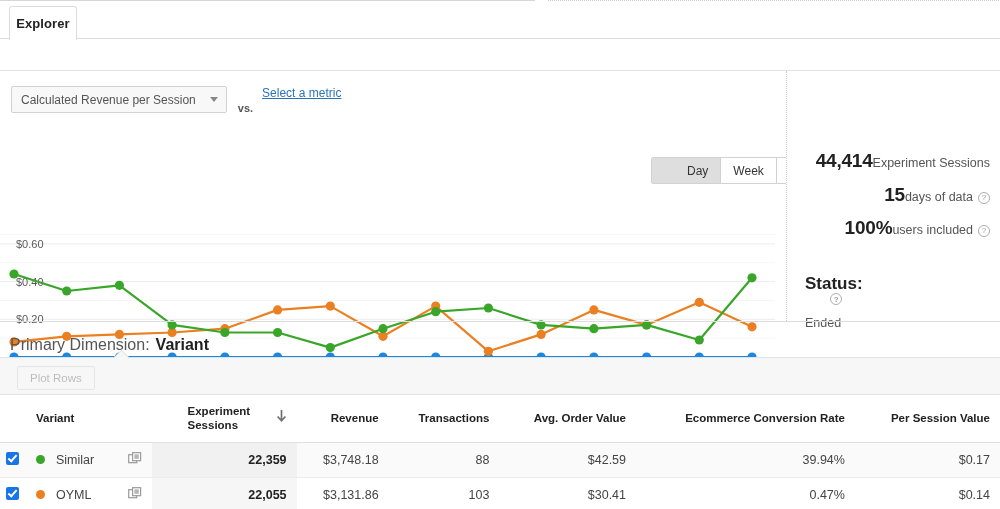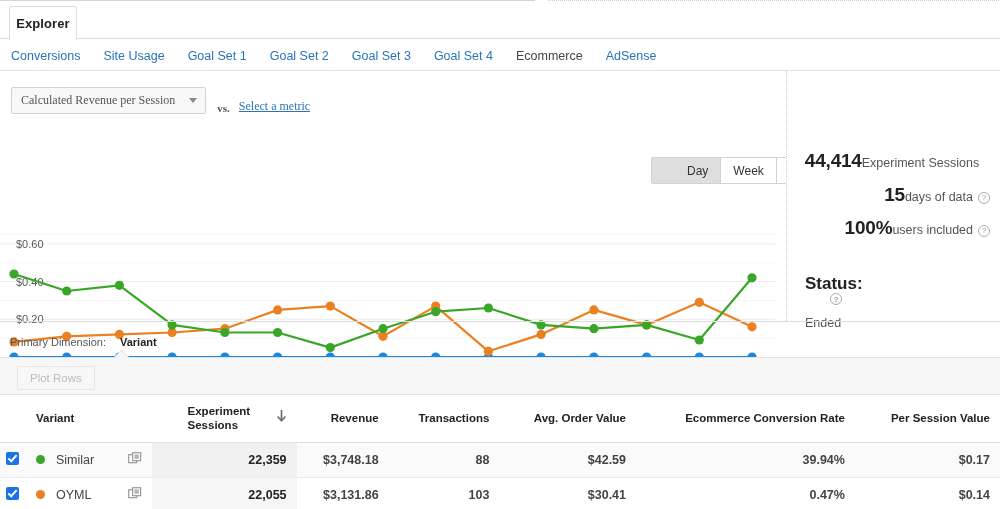--- a/index.html
+++ b/index.html
@@ -31,21 +31,21 @@
   
   .subnav { position:absolute; top:43px; left:0; width:1000px; height:26px;
     display:flex; align-items:center; padding-left:11px; gap:0; }
   .subnav a { font-size:12.5px; color:#2a73bb; text-decoration:none; margin-right:23px; white-space:nowrap; }
   .subnav a.active { color:#444; font-weight:normal; }
   .subnav-rule { position:absolute; top:70px; left:0; width:1000px; height:1px; background:#e2e2e2; }
 
   
   .leftpanel { position:absolute; top:71px; left:0; width:786px; height:250px; background:#fff; }
 
-  .metricbar { position:absolute; top:15px; left:11px; display:flex; align-items:flex-end;font-family:Liberation Serif, serif; }
+  .metricbar { position:absolute; top:15px; left:11px; display:flex; align-items:flex-start; }
   .metric-select {
     height:27px; min-width:183px; background:#f8f8f8;
     border:1px solid #d2d2d2; border-radius:2px;
     display:flex; align-items:center; padding:0 8px 0 9px;
     font-size:12px; color:#555; justify-content:space-between; gap:14px;
   }
   .caret { width:0;height:0;border-left:4px solid transparent;border-right:4px solid transparent;
            border-top:5px solid #888; }
   .vs-label { font-size:11px; font-weight:bold; color:#555; margin:16px 9px 0 11px; }
   .sel-metric { font-size:12px; color:#2a73bb; }
@@ -74,35 +74,35 @@
     border-radius:0 0 3px 3px; display:flex; align-items:center; justify-content:center; }
   .collapse-btn .ch { width:0;height:0;border-left:5px solid transparent;border-right:5px solid transparent;
     border-top:5px solid #9a9a9a; }
 
   
   .rightpanel { position:absolute; top:71px; left:786px; width:214px; height:250px; background:#fff; }
   .rp-divider { position:absolute; top:0; left:0; width:1px; height:250px; border-left:1px dotted #cdcdcd; }
   .stat { display:flex; align-items:baseline; justify-content:flex-end; width:196px; }
   .stat .big { font-size:19px; font-weight:bold; color:#222; letter-spacing:-.2px; }
   .stat .sm { font-size:12.5px; color:#555; }
-  .s1 { position:absolute; top:79px; left:8px;justify-content:center; }
+  .s1 { position:absolute; top:79px; left:8px; }
   .s2 { position:absolute; top:113px; left:8px; }
   .s3 { position:absolute; top:146px; left:8px; }
   .help {
     display:inline-flex; align-items:center; justify-content:center;
     width:12px; height:12px; border-radius:50%; border:1px solid #aeaeae;
     color:#9a9a9a; font-size:8px; margin-left:5px; position:relative; top:-1px;
   }
   .status-hdr { position:absolute; top:203px; left:19px; display:flex; align-items:center;
     font-size:17px; font-weight:bold; color:#222;flex-direction:column; }
   .status-val { position:absolute; top:245px; left:19px; font-size:12.5px; color:#555; }
 
   
   .panel-bottom-rule { position:absolute; top:321px; left:0; width:1000px; height:1px; background:#dcdcdc; }
-  .primdim { position:absolute; top:336px; left:10px; font-size:11px; color:#555; display:flex; gap:14px; }
+  .primdim { position:absolute; top:336px; left:10px; font-size:16px; color:#555; display:flex; gap:6px; }
   .primdim .val { color:#222; font-weight:bold; }
 
   
   .toolbar { position:absolute; top:357px; left:0; width:1000px; height:38px;
     background:#f7f7f7; border-top:1px solid #e3e3e3; border-bottom:1px solid #e3e3e3; }
   .toolbar .notch { position:absolute; left:116px; top:-6px; width:11px; height:11px;
     background:#f7f7f7; border-left:1px solid #e3e3e3; border-top:1px solid #e3e3e3;
     transform:rotate(45deg); }
   .plot-rows { position:absolute; left:17px; top:8px; height:24px; padding:0 12px;
     display:flex; align-items:center; border:1px solid #e6e6e6; border-radius:2px;
@@ -111,21 +111,21 @@
   
   table.gt { position:absolute; top:395px; left:0; width:1000px; border-collapse:collapse; }
   table.gt th { font-size:11.5px; font-weight:bold; color:#222; padding:9px 10px; vertical-align:middle;
     border-bottom:1px solid #e0e0e0; background:#fff; line-height:1.25; }
   table.gt td { font-size:12.5px; color:#444; padding:9px 10px; vertical-align:middle;
     border-bottom:1px solid #ececec; }
   tr.row-a td { background:#fafafa; }
   tr.row-b td { background:#fff; }
   .c-check { width:26px; padding-left:6px !important; padding-right:0 !important; text-align:left; }
   .c-name  { text-align:left; }
-  .c-num   { text-align:right;font-weight:bold; }
+  .c-num   { text-align:right; }
   .col-sessions { background:#f1f1f1 !important; }
   tr.row-b .col-sessions { background:#f6f6f6 !important; }
   th.col-sessions { background:#fff !important; }
   .chk { width:13px; height:13px; background:#1a73e8; border-radius:2px; display:inline-block;
     position:relative; }
   .chk:after { content:""; position:absolute; left:4px; top:1px; width:3px; height:7px;
     border:solid #fff; border-width:0 2px 2px 0; transform:rotate(42deg); }
   .namecell { display:flex; align-items:center; gap:11px; }
   .sortarrow { display:inline-block; vertical-align:middle; margin-left:14px; }
   .hdr-flex { display:flex; align-items:center; justify-content:flex-end; }
@@ -140,30 +140,20 @@
     <div class="dotted"></div>
   </div>
 
   <div class="tabstrip">
     <div class="base"></div>
     <div class="explorer-tab">
       <span>Explorer</span>
     </div>
   </div>
 
-  <div class="subnav" id="subnav">
-      <a href="#">Conversions</a>
-      <a href="#">Site Usage</a>
-      <a href="#">Goal Set 1</a>
-      <a href="#">Goal Set 2</a>
-      <a href="#">Goal Set 3</a>
-      <a href="#">Goal Set 4</a>
-      <a href="#" class="active">Ecommerce</a>
-      <a href="#">AdSense</a>
-    </div>
   <div class="subnav-rule"></div>
 
   <div class="leftpanel">
 
     <div class="metricbar">
       <div class="metric-select">
         <span>Calculated Revenue per Session</span>
         <span class="caret"></span>
       </div>
       <span class="vs-label">vs.</span>

